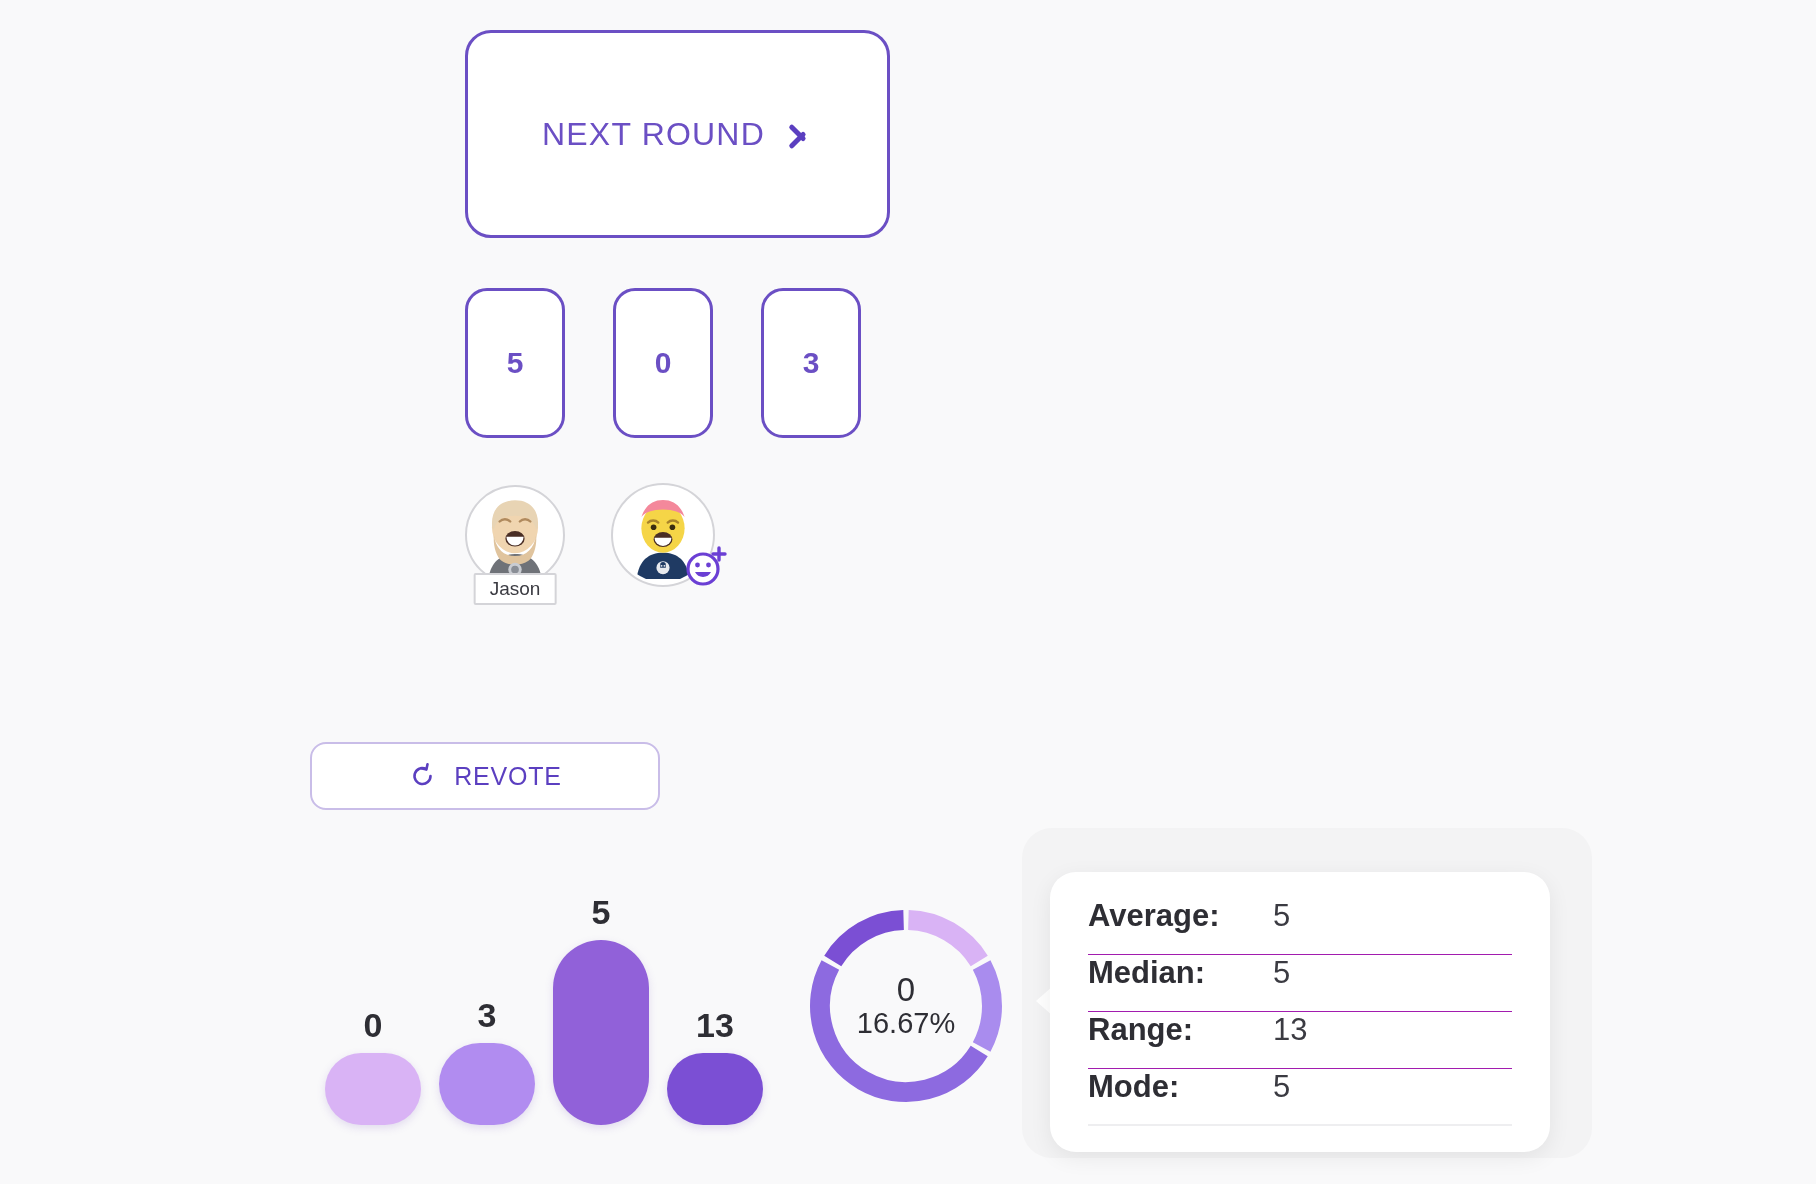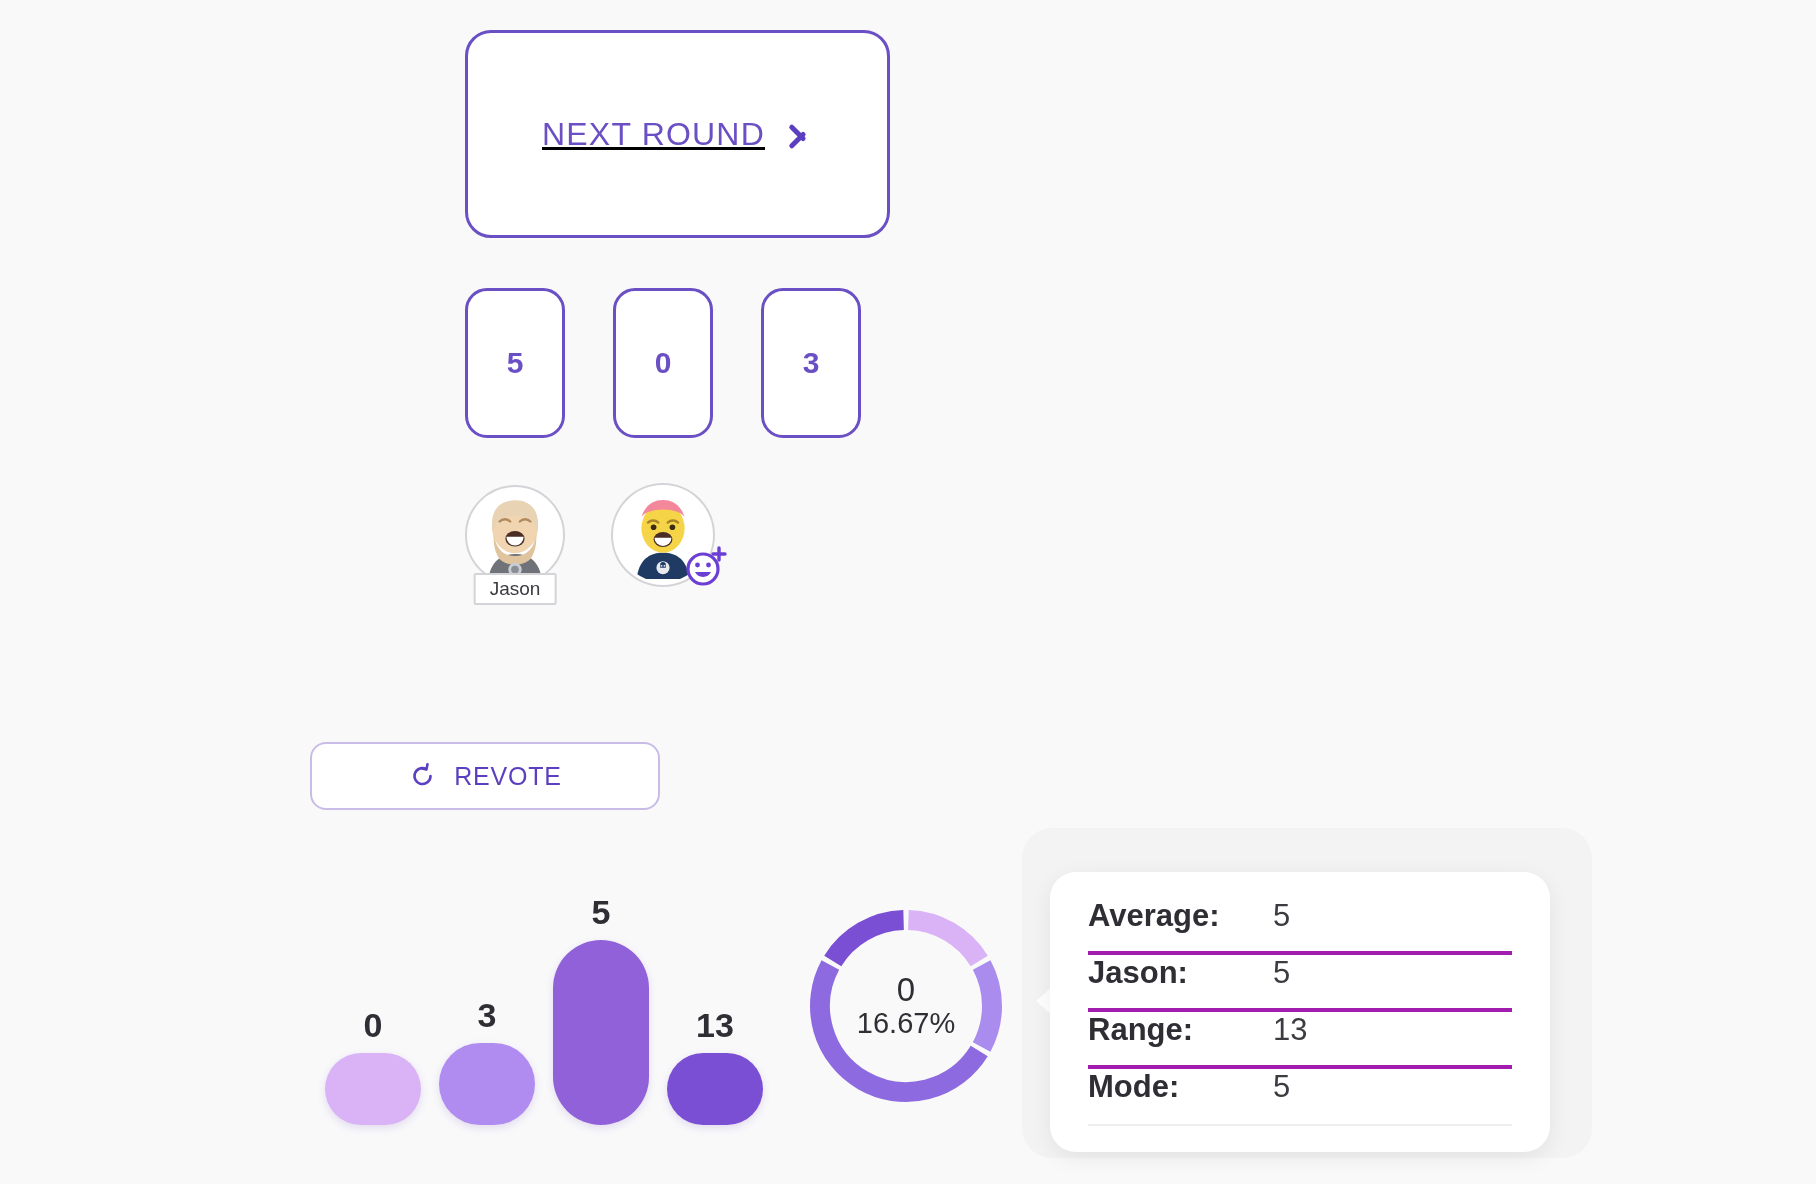--- a/index.html
+++ b/index.html
@@ -14,21 +14,20 @@
   
   .next-round-btn {
     position: absolute; left: 465px; top: 30px;
     width: 425px; height: 208px;
     background: #ffffff;
     border: 3px solid #6b4fc4;
     border-radius: 26px;
     display: flex; align-items: center; justify-content: center;
     gap: 22px;
     cursor: pointer;
-    text-decoration: underline;
   }
   .next-round-btn .label {
     font-size: 32px; letter-spacing: 1.2px;
     color: #6b4fc4; font-weight: 400;
   }
   .chev {
     display: inline-block; width: 26px; height: 40px;
     position: relative;
   }
   .chev::before, .chev::after {
@@ -142,21 +141,21 @@
     padding: 26px 38px 10px 38px;
   }
   .stats-notch {
     position: absolute; left: 1036px; top: 978px;
     width: 26px; height: 46px;
     background: #ffffff;
     clip-path: polygon(100% 0, 0 50%, 100% 100%);
   }
   .stat-row {
     display: flex; align-items: baseline;
-    border-bottom: 4px solid #a21caf;
+    border-bottom: 1px solid #a21caf;
     height: 57px;
   }
   .stat-row:last-child { border-bottom: 2px solid #eeeef0; }
   .stat-key { width: 185px; font-size: 31px; font-weight: 700; color: #2e2e34; }
   .stat-val { font-size: 31px; color: #3b3b42; font-weight: 400; }
 </style>
 </head>
 <body>
 
 <div class="stage">
@@ -265,21 +264,21 @@
   </div>
 
   <div class="stats-outer"></div>
   <div class="stats-notch"></div>
   <div class="stats-card">
     <div class="stat-row">
       <span class="stat-key">Average:</span>
       <span class="stat-val">5</span>
     </div>
     <div class="stat-row">
-      <span class="stat-key">Jason:</span>
+      <span class="stat-key">Median:</span>
       <span class="stat-val">5</span>
     </div>
     <div class="stat-row">
       <span class="stat-key">Range:</span>
       <span class="stat-val">13</span>
     </div>
     <div class="stat-row">
       <span class="stat-key">Mode:</span>
       <span class="stat-val">5</span>
     </div>

